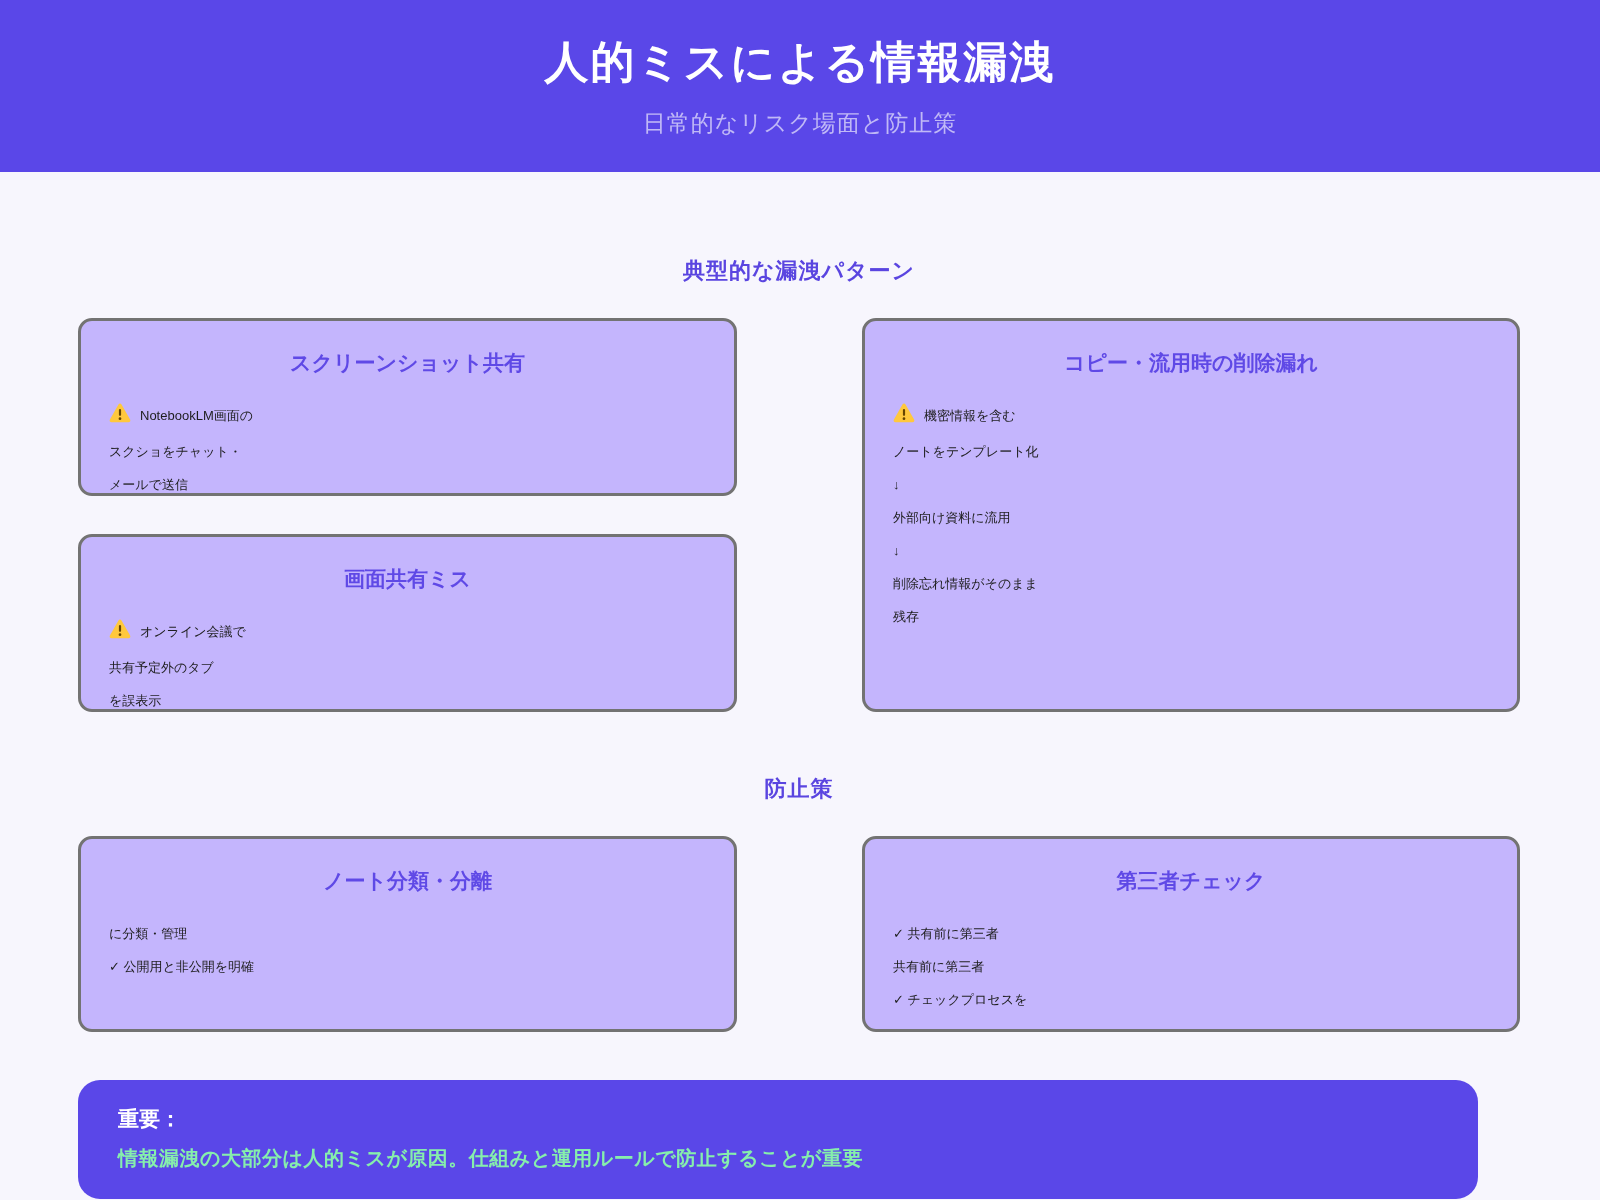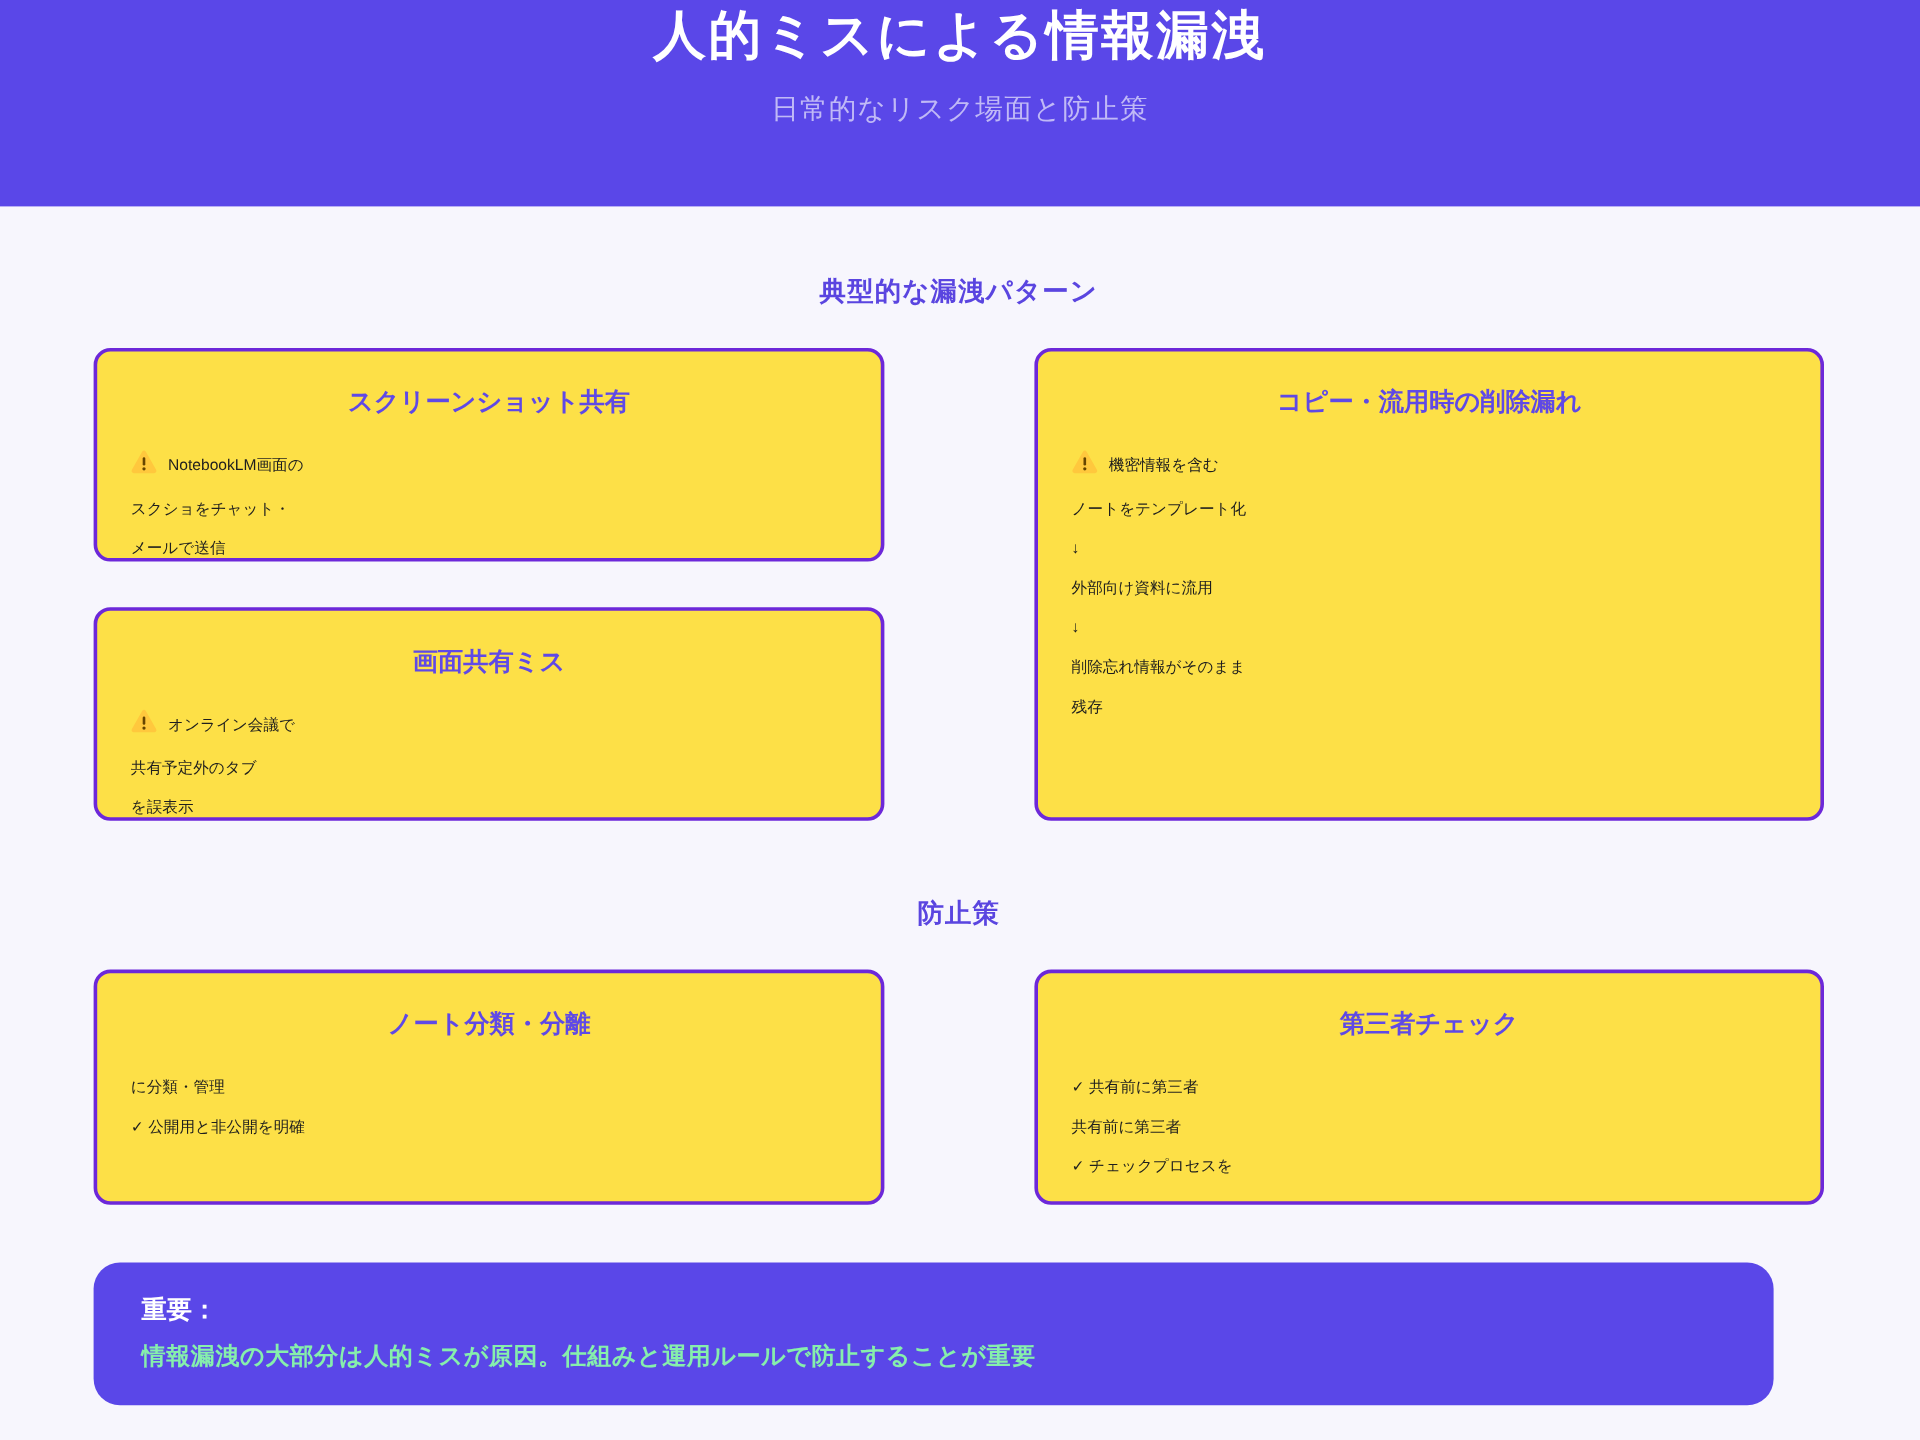--- a/index.html
+++ b/index.html
@@ -8,50 +8,50 @@
     background:#f7f6fd;
     font-family:"Liberation Sans","DejaVu Sans",sans-serif;
     overflow:hidden;
   }
 
   
   .header {
     height:172px;
     background:#5a47e8;
     display:flex; flex-direction:column;
-    align-items:center; 
+    align-items:center; justify-content:center;
   }
   .header .title {
     color:#ffffff; font-size:44px; font-weight:bold; letter-spacing:2px;
   }
   .header .subtitle {
     margin-top:16px; font-size:23px; color:rgba(255,255,255,0.62);
     letter-spacing:1px;
   }
 
   
   .content { width:1442px; margin-left:78px; }
 
   .section-heading {
     text-align:center; font-size:22px; font-weight:bold; color:#5a45e0;
     letter-spacing:1px;
   }
-  .heading-patterns { padding-top:56px; }
+  .heading-patterns { padding-top:84px; }
   .heading-prevention { padding-top:62px; }
 
   .cards-row {
     margin-top:32px;
     display:flex; justify-content:space-between; align-items:stretch;
   }
   .col-left { width:659px; display:flex; flex-direction:column; gap:38px; }
   .col-right { width:658px; display:flex; }
 
   .card {
-    background:#fde047;
-    border:3px solid #6d28d9;
+    background:#c4b5fd;
+    border:3px solid #737373;
     border-radius:14px;
     padding:28px 28px 5px;
   }
   .card-sm { height:178px; }
   .card-tall { width:100%; }
   .card-md { height:196px; }
   .row-prevention .card { width:659px; }
   .row-prevention .card:last-child { width:658px; }
 
   .card-title {

